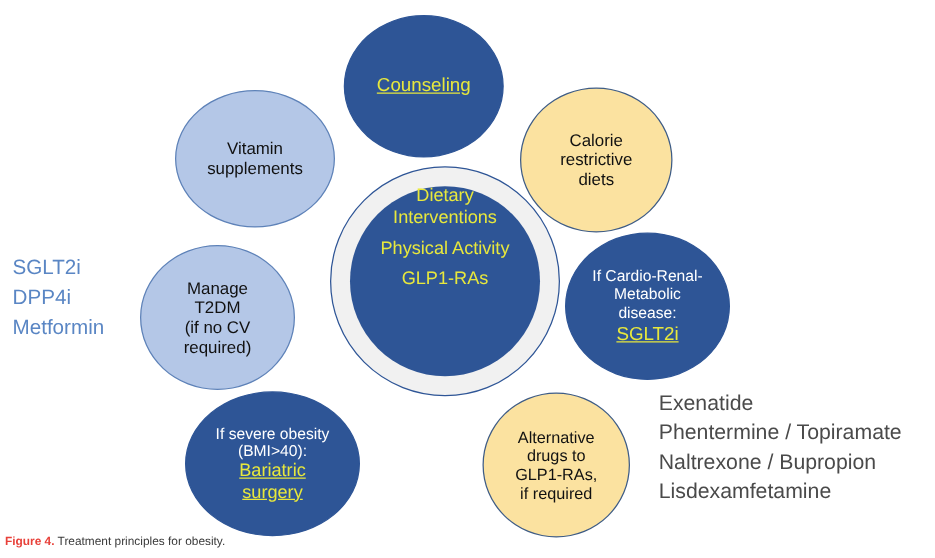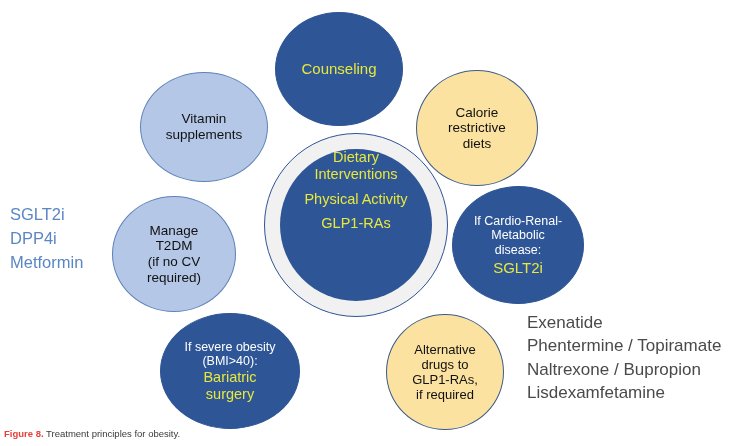--- a/index.html
+++ b/index.html
@@ -45,21 +45,21 @@
     background: #B4C7E7;
     border: 1px solid #5E82B8;
     color: #111111;
   }
   .bubble.yellow {
     background: #FBE2A0;
     border: 1px solid #3E5C86;
     color: #111111;
   }
 
-  .accent-yellow { color: #E8E83C; }
+  .accent-yellow { color: #E8E83C; text-decoration: underline; }
   .white-text    { color: #FFFFFF; }
 
   .gap { height: 0.48em; }
 
   
   #core-wrap {
     position: absolute;
     left: 264px;
     top: 133px;
     width: 184px;
@@ -127,21 +127,21 @@
     font-weight: bold;
   }
   #caption-text { font-weight: normal; }
 
   
   #bubble-counseling        { left: 275px; top: 12px;  width: 128px; height: 114px; font-size: 15px; }
   #bubble-vitamin           { left: 140px; top: 72px;  width: 128px; height: 110px; font-size: 13.5px; }
   #bubble-calorie           { left: 416px; top: 70px;  width: 122px; height: 116px; font-size: 13.5px; }
   #bubble-manage-t2dm       { left: 112px; top: 196px; width: 124px; height: 116px; font-size: 13.5px; }
   #bubble-cardio-renal      { left: 452px; top: 186px; width: 132px; height: 118px; font-size: 12.5px; }
-  #bubble-bariatric         { left: 160px; top: 313px; width: 140px; height: 116px; font-size: 12.5px; }
+  #bubble-bariatric         { left: 148px; top: 313px; width: 140px; height: 116px; font-size: 12.5px; }
   #bubble-alternative-drugs { left: 386px; top: 314px; width: 118px; height: 116px; font-size: 13px; }
 </style>
 </head>
 <body>
 
 <div id="figure-root">
 
   <div class="bubble dark" id="bubble-counseling">
     <span class="line accent-yellow">Counseling</span>
   </div>
@@ -204,16 +204,16 @@
   </div>
 
   <div id="right-drug-list">
     <span class="drug-line">Exenatide</span>
     <span class="drug-line">Phentermine / Topiramate</span>
     <span class="drug-line">Naltrexone / Bupropion</span>
     <span class="drug-line">Lisdexamfetamine</span>
   </div>
 
   <div id="figure-caption">
-    <span id="caption-label">Figure 8.</span><span id="caption-text"> Treatment principles for obesity.</span>
+    <span id="caption-label">Figure 4.</span><span id="caption-text"> Treatment principles for obesity.</span>
   </div>
 
 </div>
 
 </body></html>

